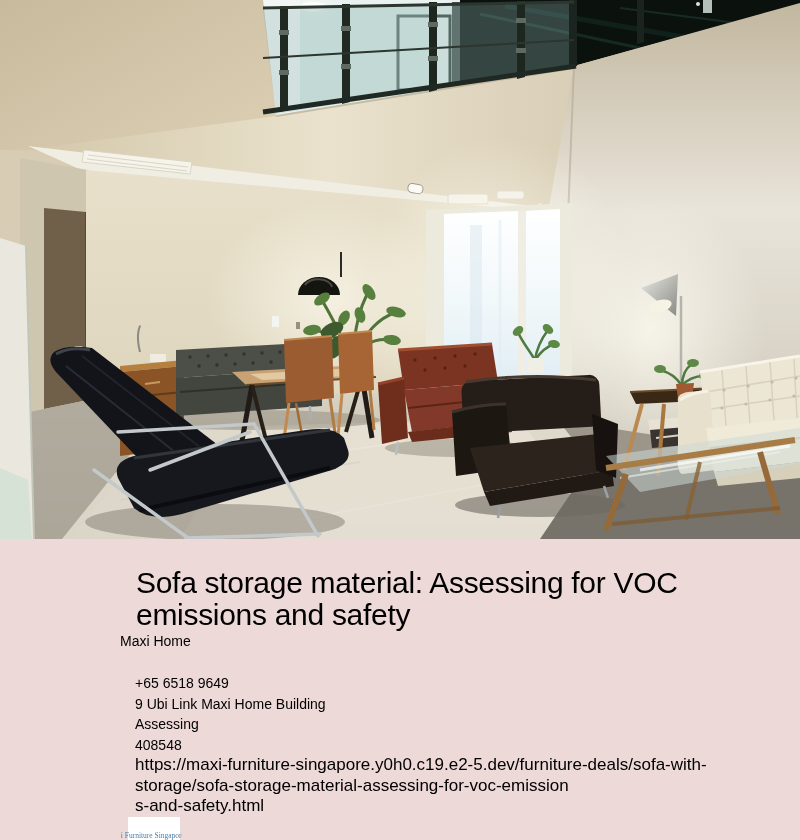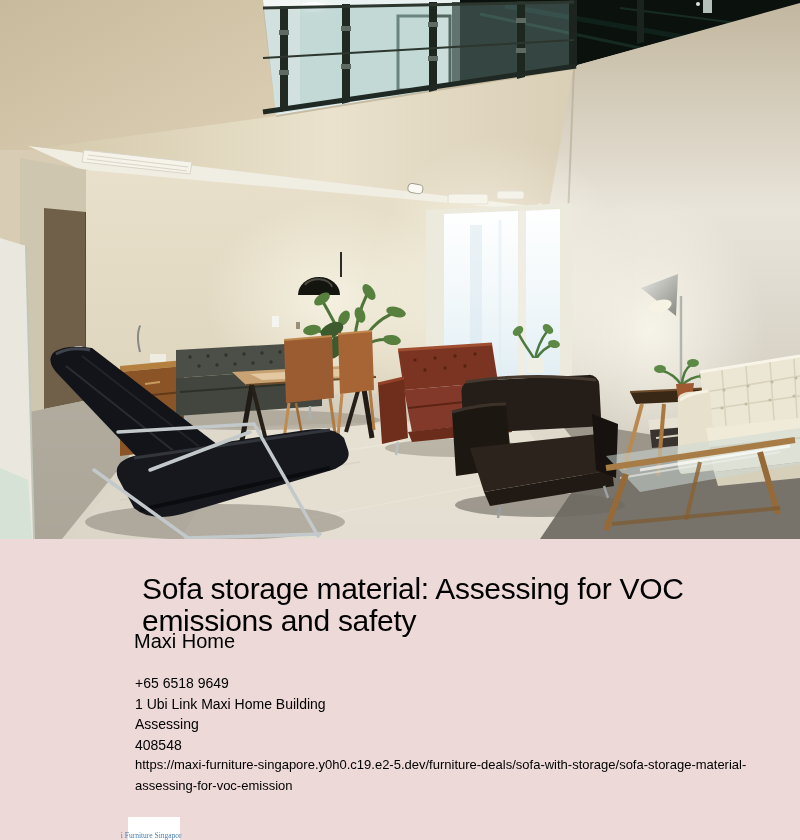--- a/index.html
+++ b/index.html
@@ -6,31 +6,31 @@
   body{
     width:800px;height:840px;position:relative;overflow:hidden;
     background:#EDD9D8;
     font-family:"Liberation Sans", sans-serif;
   }
   .photo{position:absolute;left:0;top:0;width:800px;height:539px;}
   .photo svg{display:block;}
   .title{
     position:absolute;left:128px;top:559px;width:632px;
     font-size:30px;line-height:32px;letter-spacing:-0.3px;
-    color:#000;font-weight:400;margin:14px;
+    color:#000;font-weight:400;margin:8px;
   }
   .biz{
-    position:absolute;left:134px;top:631px;
-    font-size:20px;line-height:21px;color:#000;
+    position:absolute;left:120px;top:631px;
+    font-size:14px;line-height:21px;color:#000;
   }
   .contact{
     position:absolute;left:128px;top:673px;
     font-size:14px;line-height:20.5px;color:#000;margin-left:7px;
   }
-  .contact .url{font-size:13px;}
+  .contact .url{font-size:17px;}
   .logo-wrap{
     position:absolute;left:121px;top:817px;width:61px;height:23px;
     overflow:hidden;
   }
   .logo-box{position:absolute;left:7px;top:0;width:52px;height:23px;background:#ffffff;}
   .logo-text{
     position:absolute;left:-14px;bottom:0;z-index:2;
     font-family:"Liberation Serif", serif;font-size:7.5px;
     white-space:nowrap;color:#4B80AD;
   }
@@ -411,22 +411,23 @@
   </g>
 </svg>
 </div>
 
 <h1 class="title">Sofa storage material: Assessing for VOC emissions and safety</h1>
 
 <div class="biz">Maxi Home</div>
 
 <div class="contact">
   <div>+65 6518 9649</div>
-  <div>1 Ubi Link Maxi Home Building</div>
+  <div>9 Ubi Link Maxi Home Building</div>
   <div>Assessing</div>
   <div>408548</div>
   <div class="url">https://maxi-furniture-singapore.y0h0.c19.e2-5.dev/furniture-deals/sofa-with-storage/sofa-storage-material-assessing-for-voc-emission</div>
+  <div class="url">s-and-safety.html</div>
 </div>
 
 <div class="logo-wrap">
   <div class="logo-box"></div>
   <div class="logo-text">Maxi Furniture Singapore</div>
 </div>
 
 </body></html>

